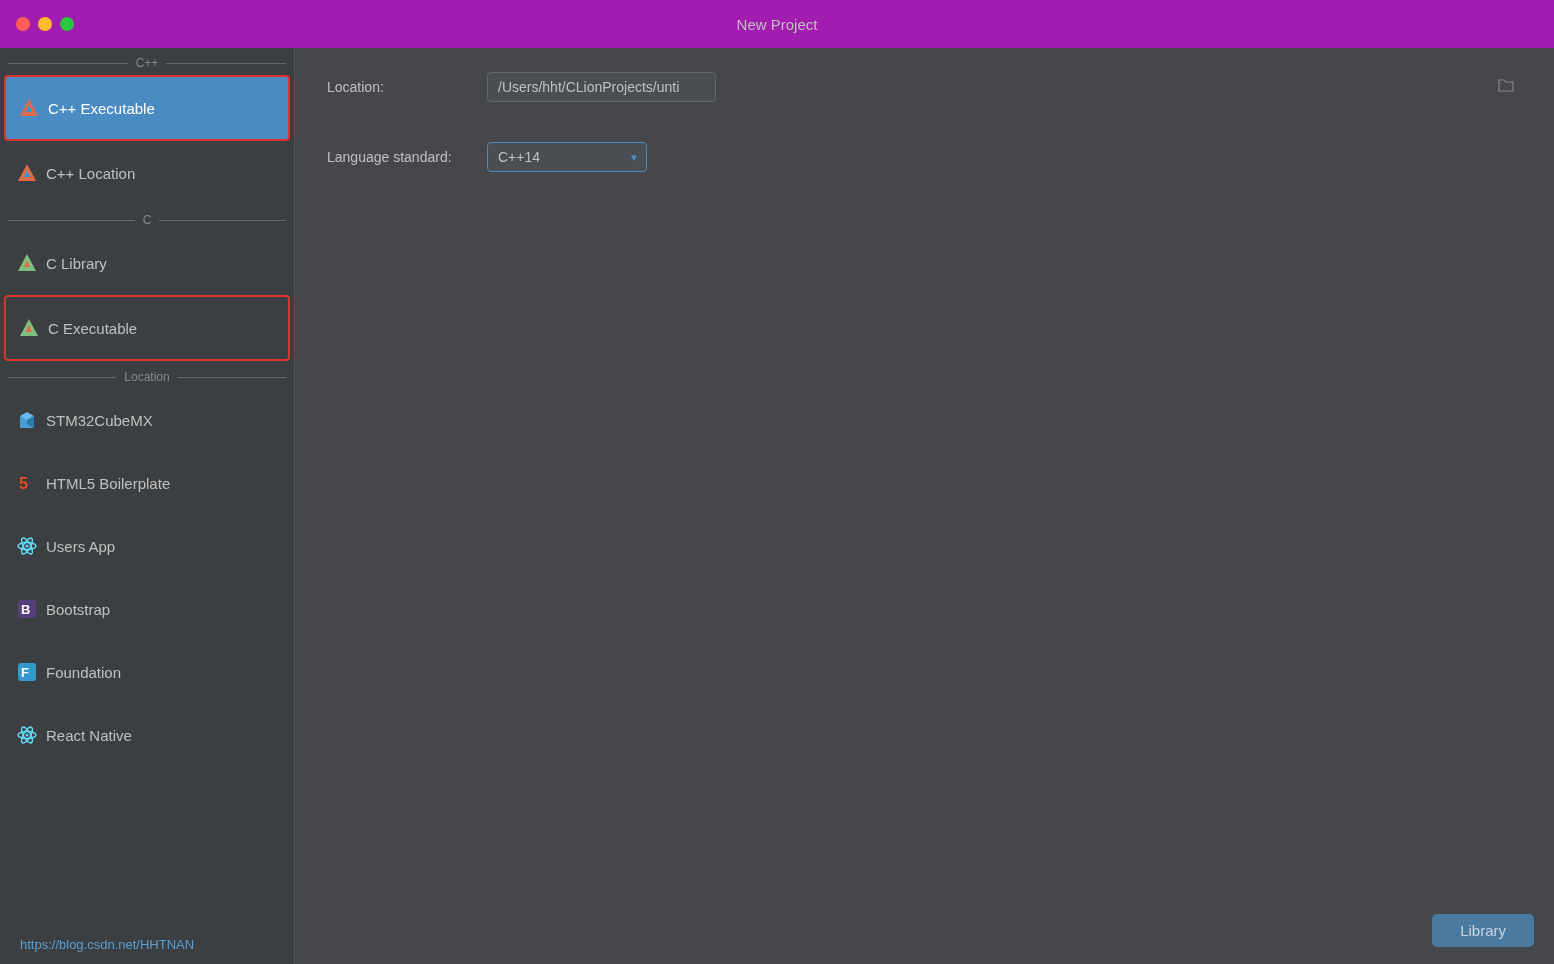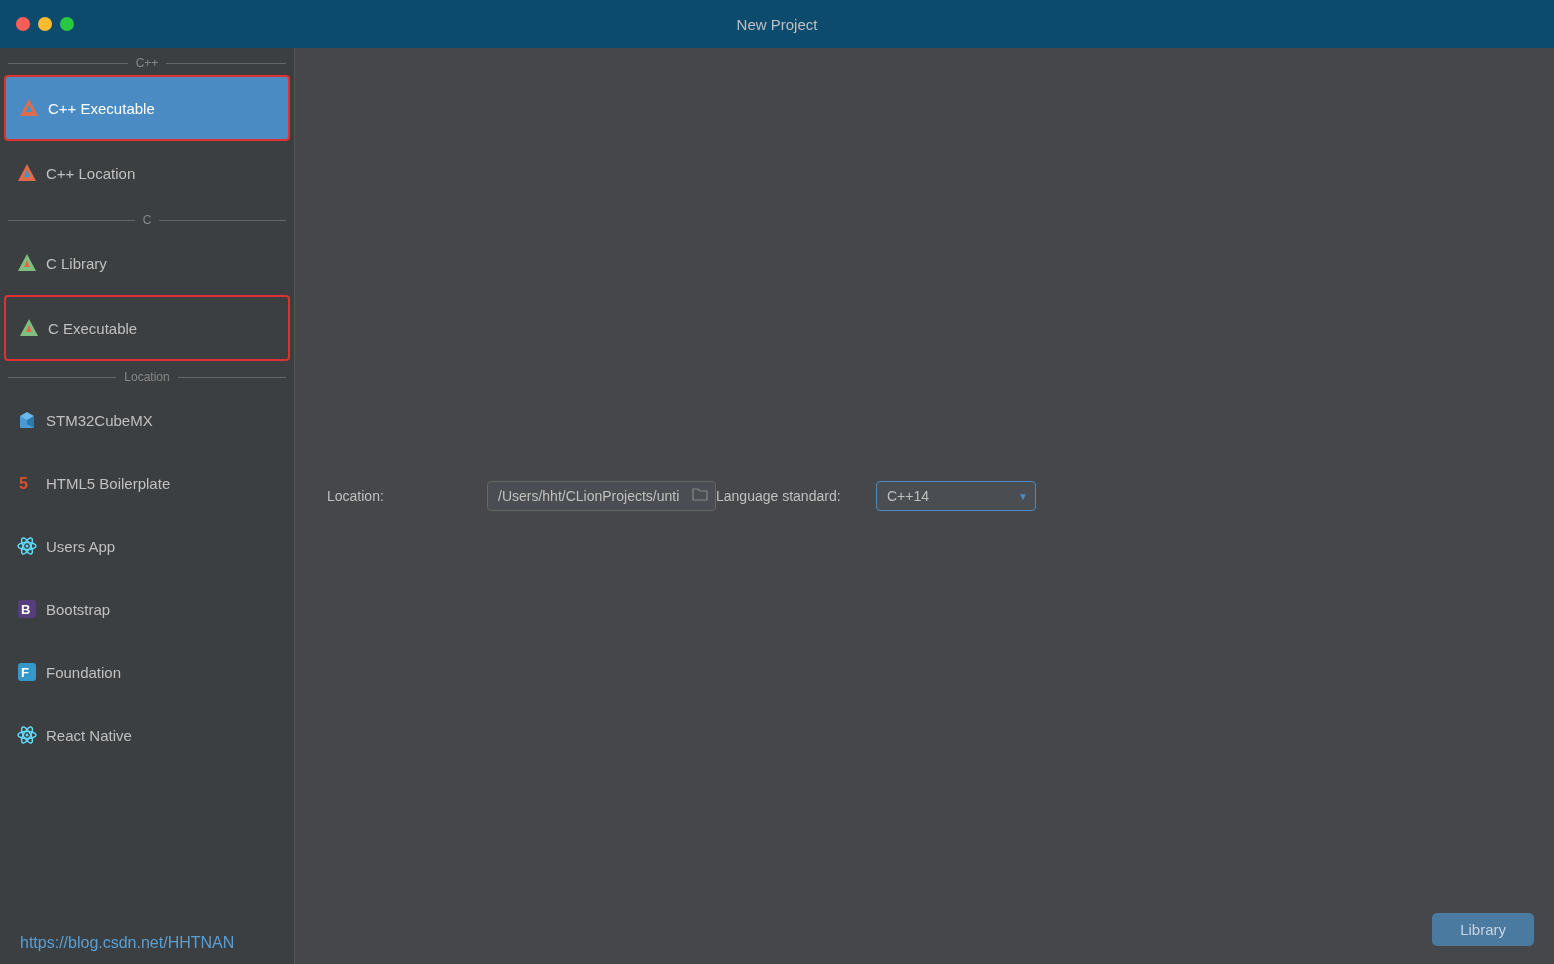--- a/index.html
+++ b/index.html
@@ -18,21 +18,21 @@
       background: #3c3f41;
       border-radius: 10px;
       display: flex;
       flex-direction: column;
       position: relative;
     }
 
     
     .titlebar {
       height: 48px;
-      background: #0c4a6e;
+      background: #a21caf;
       display: flex;
       align-items: center;
       justify-content: center;
       position: relative;
       flex-shrink: 0;
     }
 
     .window-controls {
       position: absolute;
       left: 16px;
@@ -125,20 +125,22 @@
       justify-content: center;
       flex-shrink: 0;
     }
 
     
     .right-panel {
       flex: 1;
       background: #45474a;
       padding: 24px 32px;
       display: flex;
+      flex-direction: column;
+      gap: 20px;
     }
 
     .form-row {
       display: flex;
       align-items: center;
       margin-bottom: 20px;
     }
 
     .form-label {
       color: #c0c0c0;
@@ -213,21 +215,21 @@
       right: 0;
       display: flex;
       align-items: center;
       justify-content: space-between;
       padding: 12px 20px;
       width: 100%;
     }
 
     .footer-url {
       color: #5a9fd4;
-      font-size: 16px;
+      font-size: 13px;
       margin-top: 28px;
     }
 
     .create-btn {
       background: #4a7aa0;
       color: #c8d4e0;
       border: none;
       border-radius: 5px;
       padding: 8px 28px;
       font-size: 15px;

